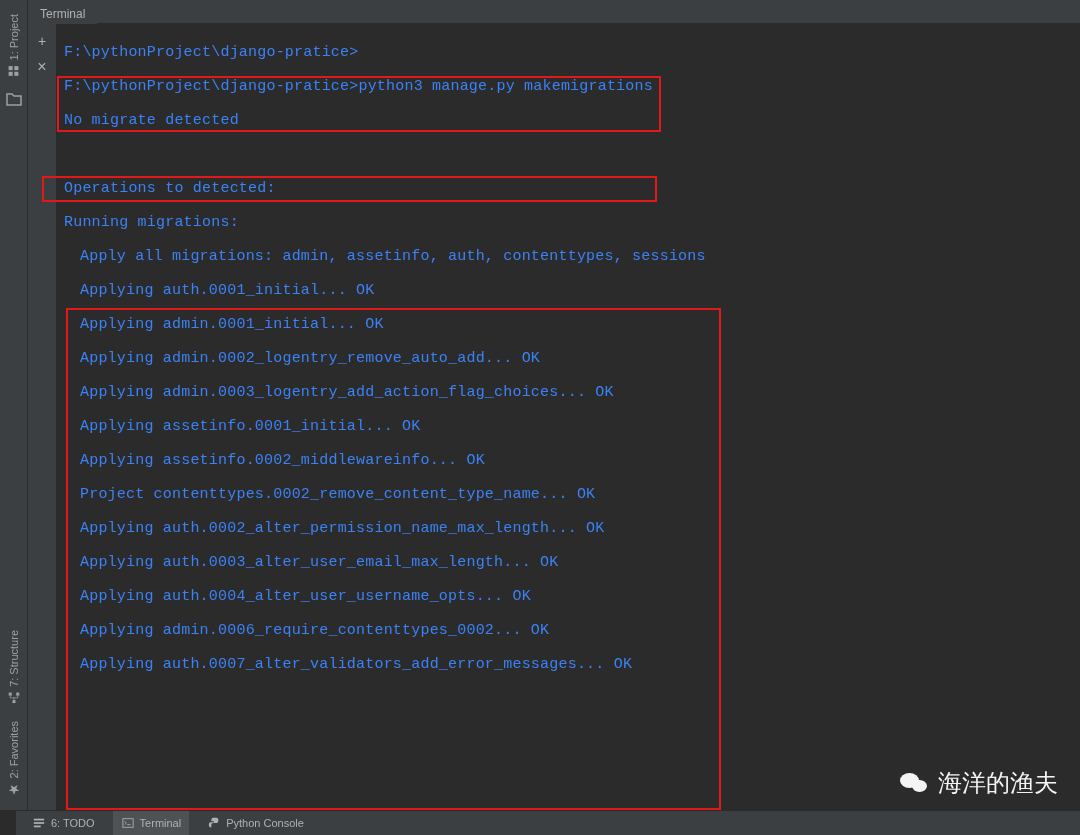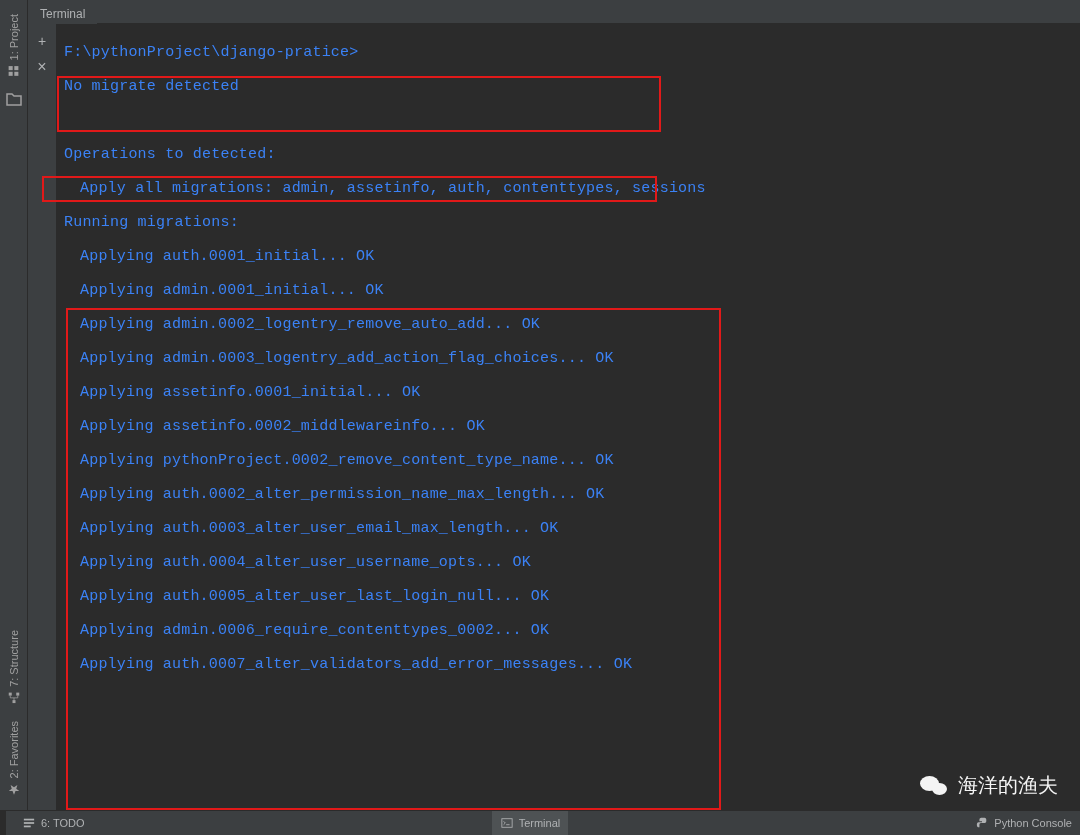--- a/index.html
+++ b/index.html
@@ -125,29 +125,28 @@
   }
   .redbox3 {
     position: absolute;
     border: 2px solid #e11919;
     left: 66px; top: 308px;
     width: 655px; height: 502px;
     pointer-events: none;
   }
   .bottom-bar {
     position: absolute;
-    left: 6px; right: 0; bottom: 0;
+    left: 16px; right: 0; bottom: 0;
     height: 25px;
     background: #3c3f41;
     border-top: 1px solid #2b2b2b;
     display: flex;
     align-items: center;
     padding-left: 8px;
     gap: 10px;
-    justify-content: space-between;
   }
   .bottom-btn {
     display: flex;
     align-items: center;
     gap: 5px;
     font-family: 'Segoe UI', Arial, sans-serif;
     font-size: 11px;
     color: #afb1b3;
     height: 25px;
     padding: 0 8px;
@@ -163,21 +162,21 @@
   }
   .watermark {
     position: absolute;
     right: 22px;
     bottom: 36px;
     display: flex;
     align-items: center;
     gap: 8px;
     color: #fff;
     font-family: 'Microsoft YaHei', 'PingFang SC', sans-serif;
-    font-size: 20px;
+    font-size: 24px;
     font-weight: 400;
     opacity: 0.95;
   }
   .wechat-icon {
     width: 30px; height: 24px;
     position: relative;
   }
   .wc-big {
     position: absolute;
     left: 0; top: 2px;
@@ -239,36 +238,36 @@
   <div class="tool-tab active">Terminal</div>
 </div>
 
 <div class="terminal-toolbar">
   <div class="toolbar-btn">+</div>
   <div class="toolbar-btn" style="font-size:16px;">×</div>
 </div>
 
 <div class="terminal-body">
   <div class="line">F:\pythonProject\django-pratice&gt;</div>
+  <div class="line">F:\pythonProject\django-pratice&gt;python3 manage.py makemigrations</div>
   <div class="line">No migrate detected</div>
   <div class="line">&nbsp;</div>
   <div class="line">Operations to detected:</div>
+  <div class="line">Running migrations:</div>
   <div class="line indent">Apply all migrations: admin, assetinfo, auth, contenttypes, sessions</div>
-  <div class="line">Running migrations:</div>
   <div class="line indent">Applying auth.0001_initial... OK</div>
   <div class="line indent">Applying admin.0001_initial... OK</div>
   <div class="line indent">Applying admin.0002_logentry_remove_auto_add... OK</div>
   <div class="line indent">Applying admin.0003_logentry_add_action_flag_choices... OK</div>
   <div class="line indent">Applying assetinfo.0001_initial... OK</div>
   <div class="line indent">Applying assetinfo.0002_middlewareinfo... OK</div>
-  <div class="line indent">Applying pythonProject.0002_remove_content_type_name... OK</div>
+  <div class="line indent">Project contenttypes.0002_remove_content_type_name... OK</div>
   <div class="line indent">Applying auth.0002_alter_permission_name_max_length... OK</div>
   <div class="line indent">Applying auth.0003_alter_user_email_max_length... OK</div>
   <div class="line indent">Applying auth.0004_alter_user_username_opts... OK</div>
-  <div class="line indent">Applying auth.0005_alter_user_last_login_null... OK</div>
   <div class="line indent">Applying admin.0006_require_contenttypes_0002... OK</div>
   <div class="line indent">Applying auth.0007_alter_validators_add_error_messages... OK</div>
 </div>
 
 <div class="redbox1"></div>
 <div class="redbox2"></div>
 <div class="redbox3"></div>
 
 <div class="bottom-bar">
   <div class="bottom-btn">

